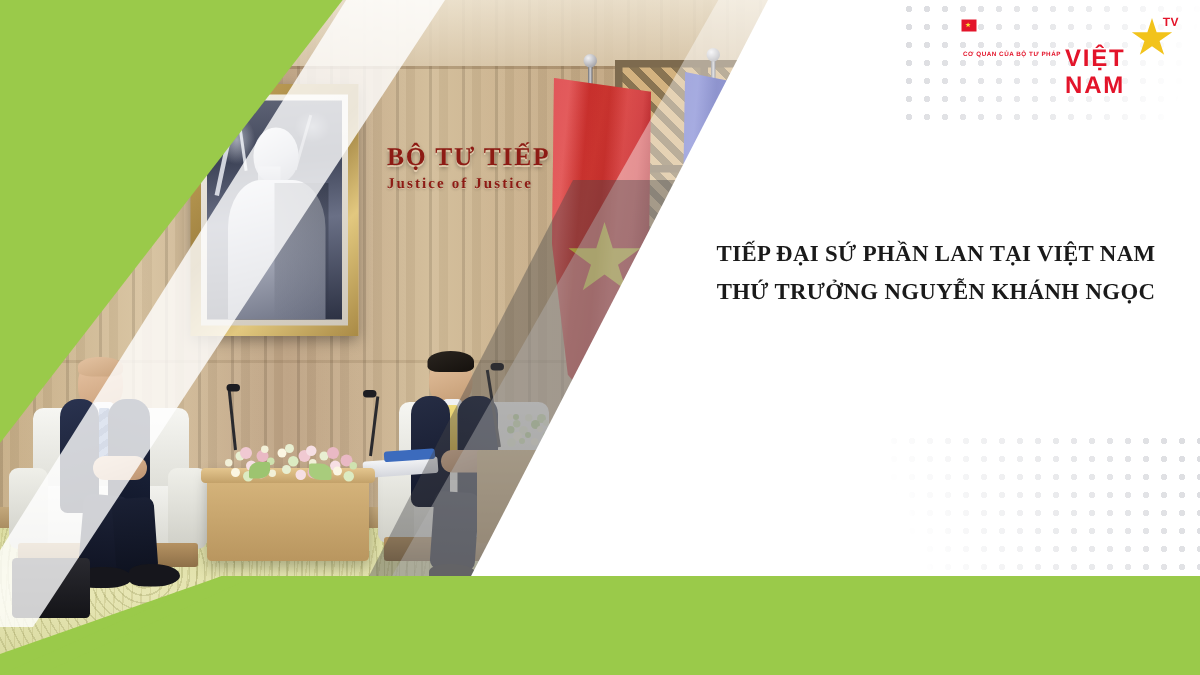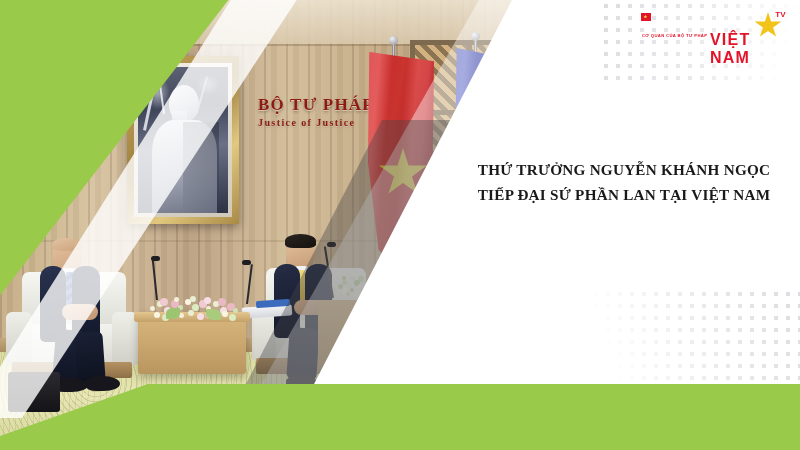--- a/index.html
+++ b/index.html
@@ -363,21 +363,21 @@
           <div class="p-stripe" style="left:70%;top:6%;width:2px;height:26%;transform:rotate(16deg);opacity:.6"></div>
           <div class="p-head"></div>
           <div class="p-beard"></div>
           <div class="p-body"></div>
           <div class="p-shade"></div>
         </div>
       </div>
     </div>
 
     <div class="sign">
-      <div class="l1">BỘ TƯ PHÁP</div>
+      <div class="l1">BỘ TƯ TIẾP</div>
       <div class="l2">Justice of Justice</div>
     </div>
 
     <div class="pole" style="left:392px;top:42px;height:260px"></div>
     <div class="pole-top" style="left:389px;top:36px"></div>
     <div class="flag flag-vn">
       <div class="star"></div>
       <div class="fold"></div>
     </div>
 
@@ -550,17 +550,17 @@
 
   <div class="logo">
     <div class="logo-flagchip"></div>
     <div class="logo-sub">CƠ QUAN CỦA BỘ TƯ PHÁP</div>
     <div class="logo-vn">VIỆT NAM</div>
     <div class="logo-star"></div>
     <div class="logo-tv">TV</div>
   </div>
 
   <div class="headline">
+    <div>TIẾP ĐẠI SỨ PHẦN LAN TẠI VIỆT NAM</div>
     <div>THỨ TRƯỞNG NGUYỄN KHÁNH NGỌC</div>
-    <div>TIẾP ĐẠI SỨ PHẦN LAN TẠI VIỆT NAM</div>
   </div>
 
 </div>
 
 </body></html>

